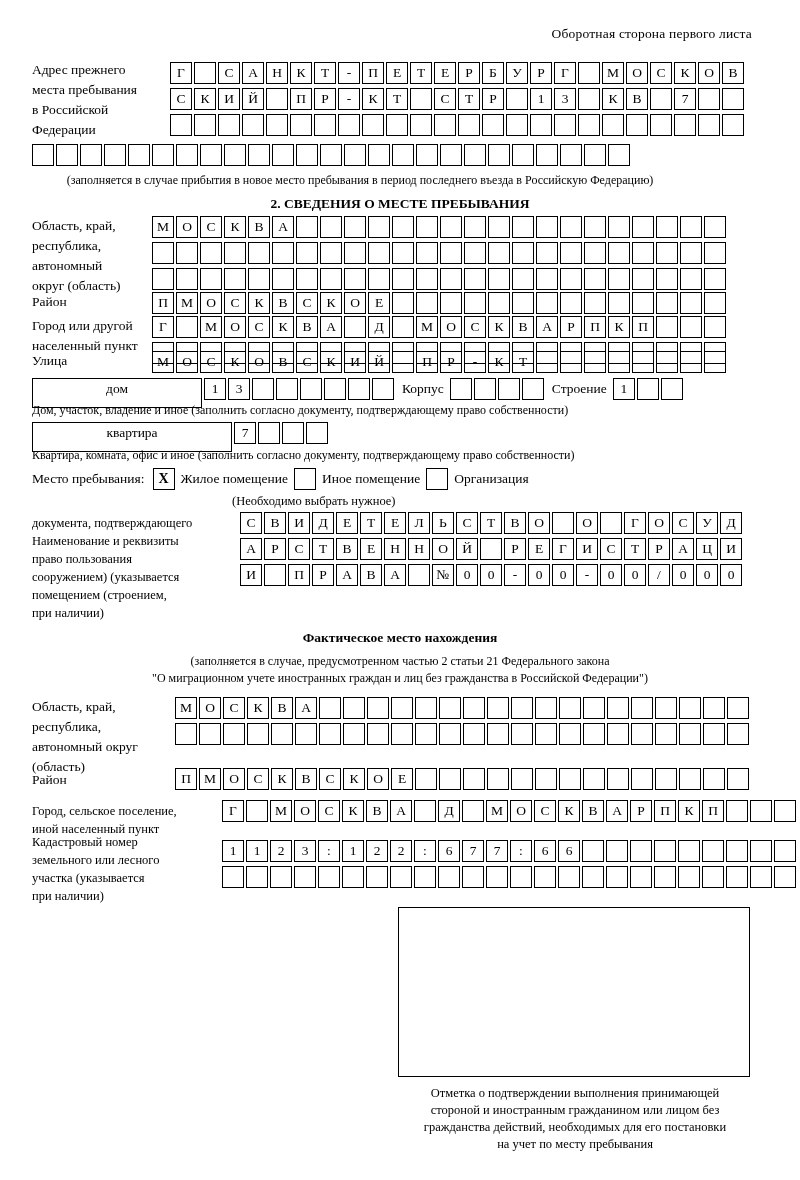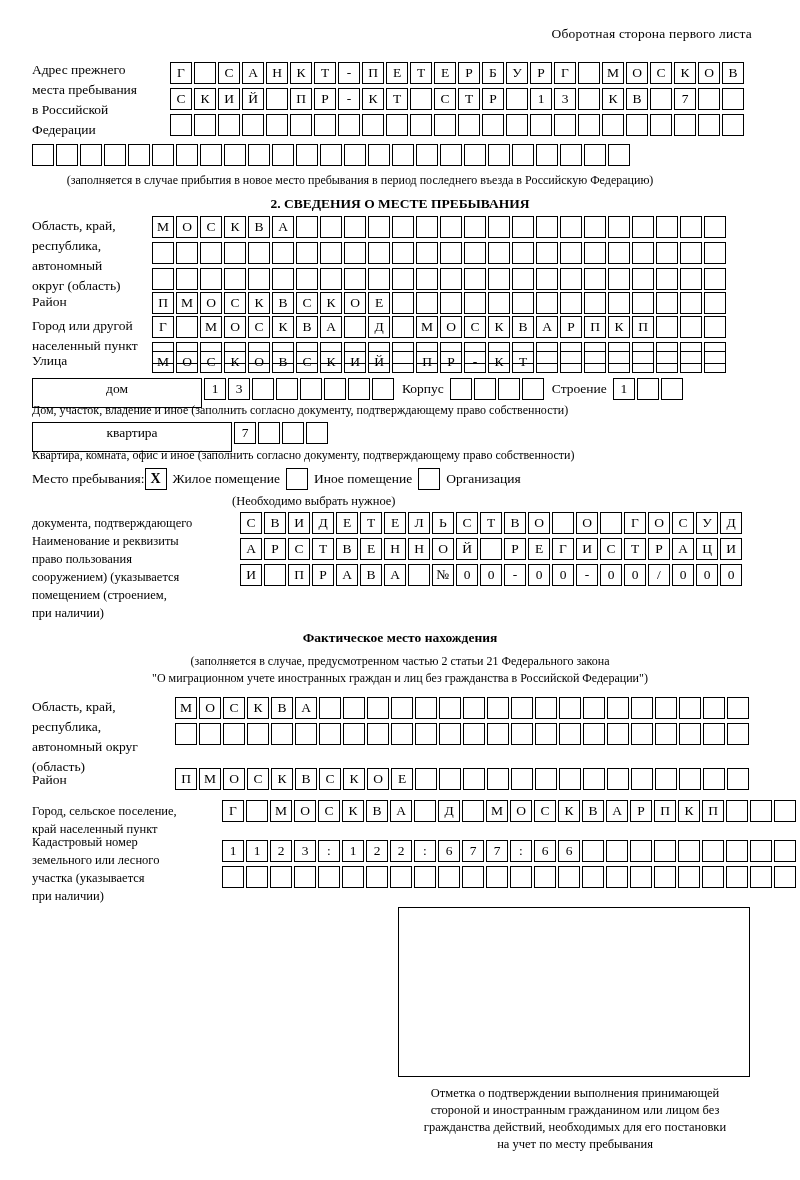--- a/index.html
+++ b/index.html
@@ -453,21 +453,21 @@
     <div class="boxrow" id="s2f">
         <div class="cell">7</div>
         <div class="cell"></div>
         <div class="cell"></div>
         <div class="cell"></div>
       </div>
   </div>
   <div class="abs note-left" style="left:32px; top:448px;">Квартира, комната, офис и иное (заполнить согласно документу, подтверждающему право собственности)</div>
 
   <div class="abs" style="left:32px; top:468px; display:flex; align-items:center;">
-    <div class="label" style="">Место пребывания:</div>
+    <div class="label" style="margin-right:8px;">Место пребывания:</div>
     <div class="checkbox">X</div>
     <div class="inline-label">Жилое помещение</div>
     <div class="checkbox"></div>
     <div class="inline-label">Иное помещение</div>
     <div class="checkbox"></div>
     <div class="inline-label">Организация</div>
   </div>
   <div class="abs label-sm" style="left:232px; top:492px;">(Необходимо выбрать нужное)</div>
 
   <div class="abs label-sm" style="left:32px; top:514px; width:210px;">
@@ -634,21 +634,21 @@
       <div class="cell"></div>
       <div class="cell"></div>
       <div class="cell"></div>
       <div class="cell"></div>
       <div class="cell"></div>
       <div class="cell"></div>
     </div>
 
   <div class="abs label-sm" style="left:32px; top:802px; width:175px;">
     <div>Город, сельское поселение,</div>
-    <div>край населенный пункт</div>
+    <div>иной населенный пункт</div>
   </div>
   <div class="abs boxrow" id="alc" style="left:222px; top:800px;">
       <div class="cell">Г</div>
       <div class="cell"></div>
       <div class="cell">М</div>
       <div class="cell">О</div>
       <div class="cell">С</div>
       <div class="cell">К</div>
       <div class="cell">В</div>
       <div class="cell">А</div>

